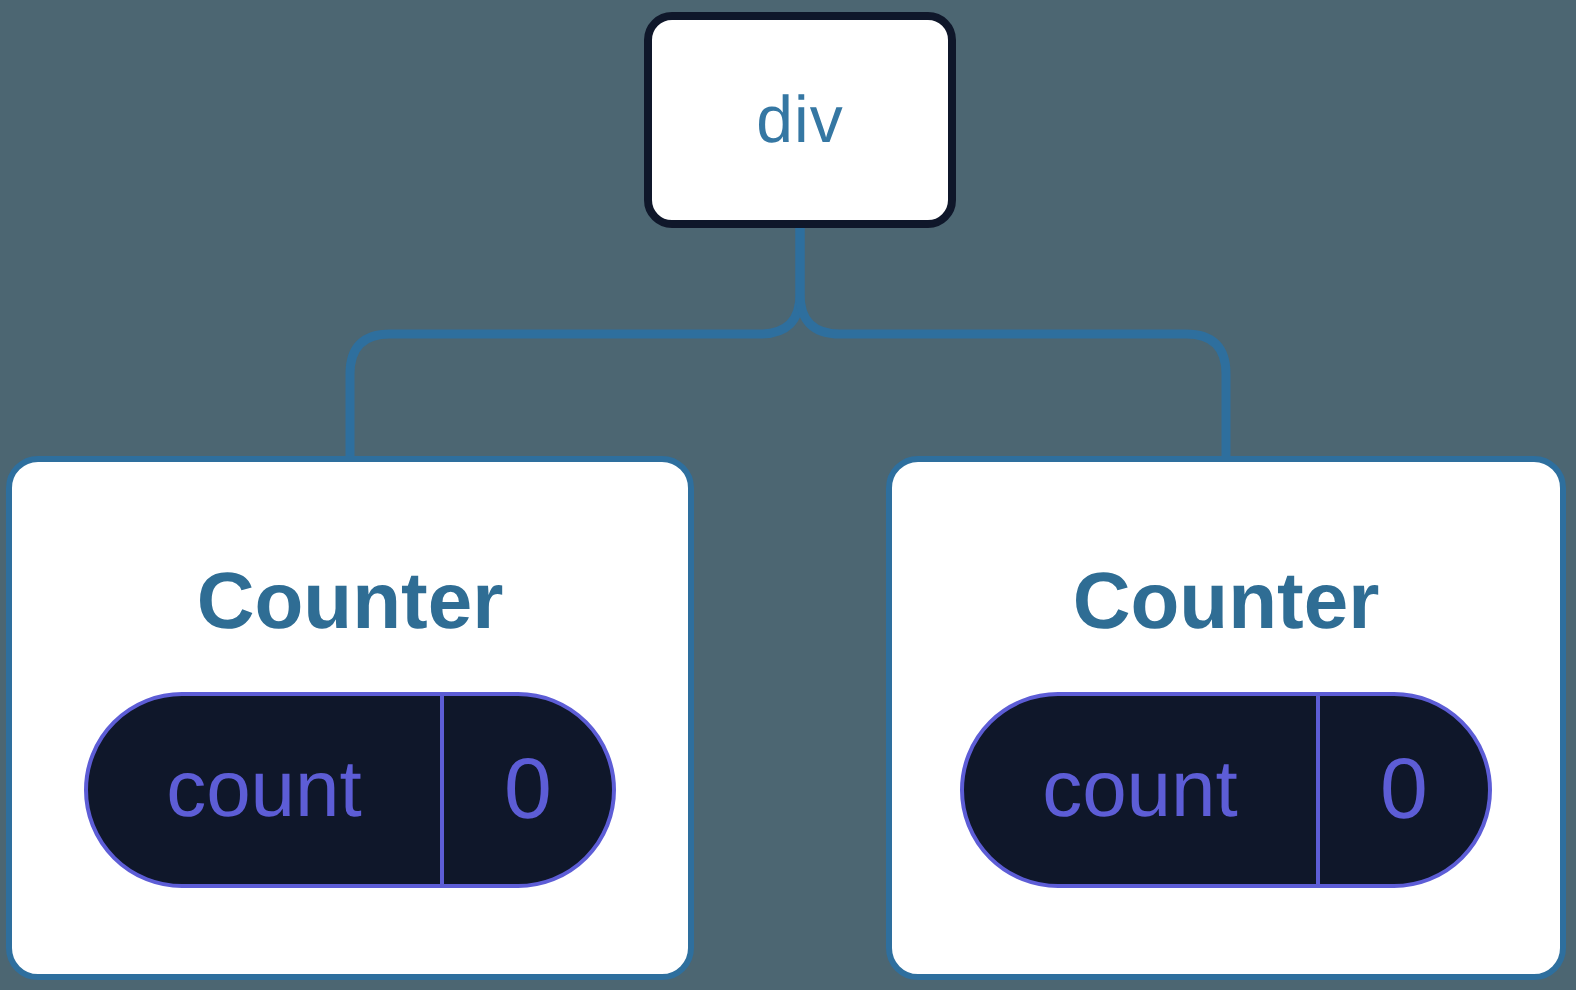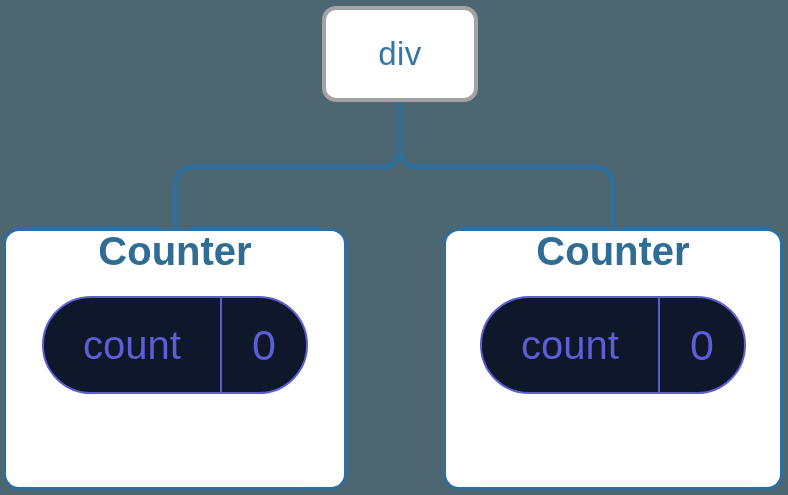--- a/index.html
+++ b/index.html
@@ -20,23 +20,23 @@
     top: 0;
     width: 788px;
     height: 495px;
   }
   .root-node {
     position: absolute;
     box-sizing: border-box;
     left: 322px;
     top: 6px;
     width: 156px;
-    height: 96px;
+    height: 108px;
     background: #ffffff;
-    border: 4px solid #a3a3a3;
+    border: 4px solid #0f172a;
     border-radius: 14px;
     display: flex;
     align-items: center;
     justify-content: center;
   }
   .root-label {
     color: #3577a3;
     font-size: 33px;
     font-weight: 400;
     letter-spacing: 0.5px;
@@ -45,20 +45,21 @@
     position: absolute;
     box-sizing: border-box;
     top: 228px;
     height: 262px;
     background: #ffffff;
     border: 3px solid #2e6f9e;
     border-radius: 16px;
     display: flex;
     flex-direction: column;
     align-items: center;
+    padding-top: 50px;
   }
   .counter-card.left  { left: 3px;   width: 344px; }
   .counter-card.right { left: 443px; width: 340px; }
   .counter-title {
     color: #2f6d94;
     font-size: 40px;
     font-weight: 600;
     line-height: 1;
   }
   .state-pill {

